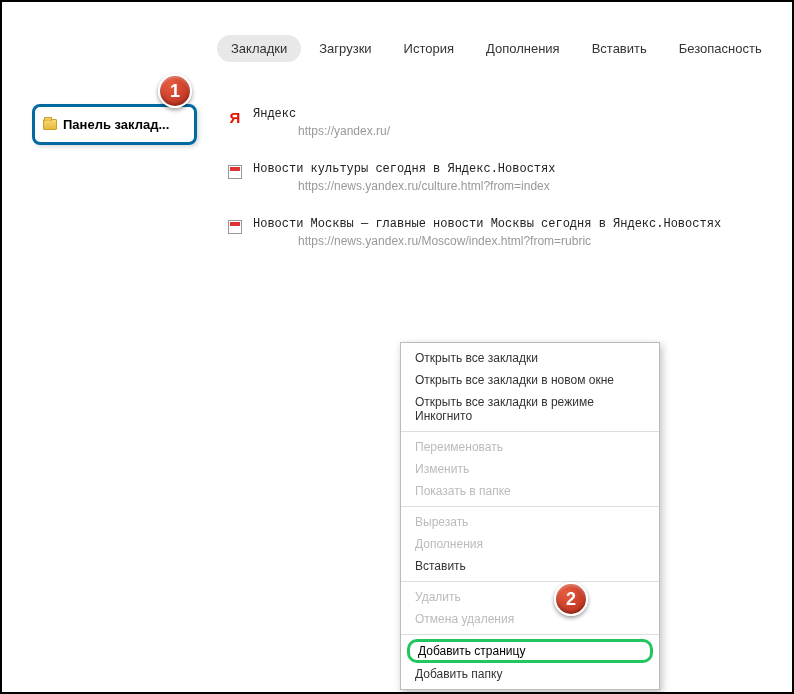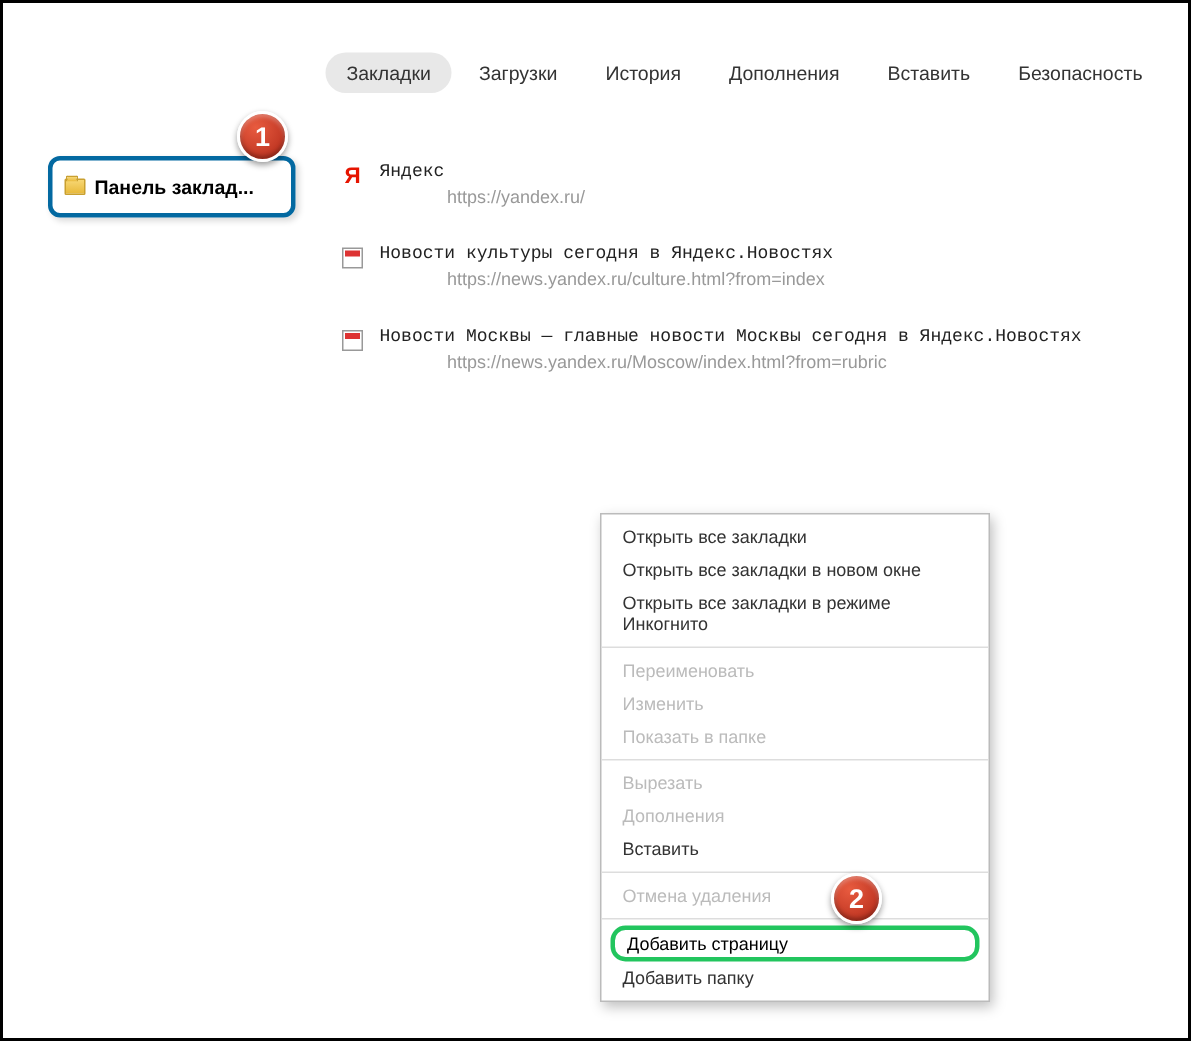--- a/index.html
+++ b/index.html
@@ -122,20 +122,21 @@
   <div class="menu-item">Открыть все закладки в режиме Инкогнито</div>
   <div class="menu-sep"></div>
   <div class="menu-item disabled">Переименовать</div>
   <div class="menu-item disabled">Изменить</div>
   <div class="menu-item disabled">Показать в папке</div>
   <div class="menu-sep"></div>
   <div class="menu-item disabled">Вырезать</div>
   <div class="menu-item disabled">Дополнения</div>
   <div class="menu-item">Вставить</div>
   <div class="menu-sep"></div>
+  <div class="menu-item disabled">Удалить</div>
   <div class="menu-item disabled">Отмена удаления</div>
   <div class="menu-sep"></div>
   <div class="menu-highlight">
     <span>Добавить страницу</span>
   </div>
   <div class="menu-item">Добавить папку</div>
 </div>
 
 <div class="badge" style="top:580px; left:552px;">2</div>
 

